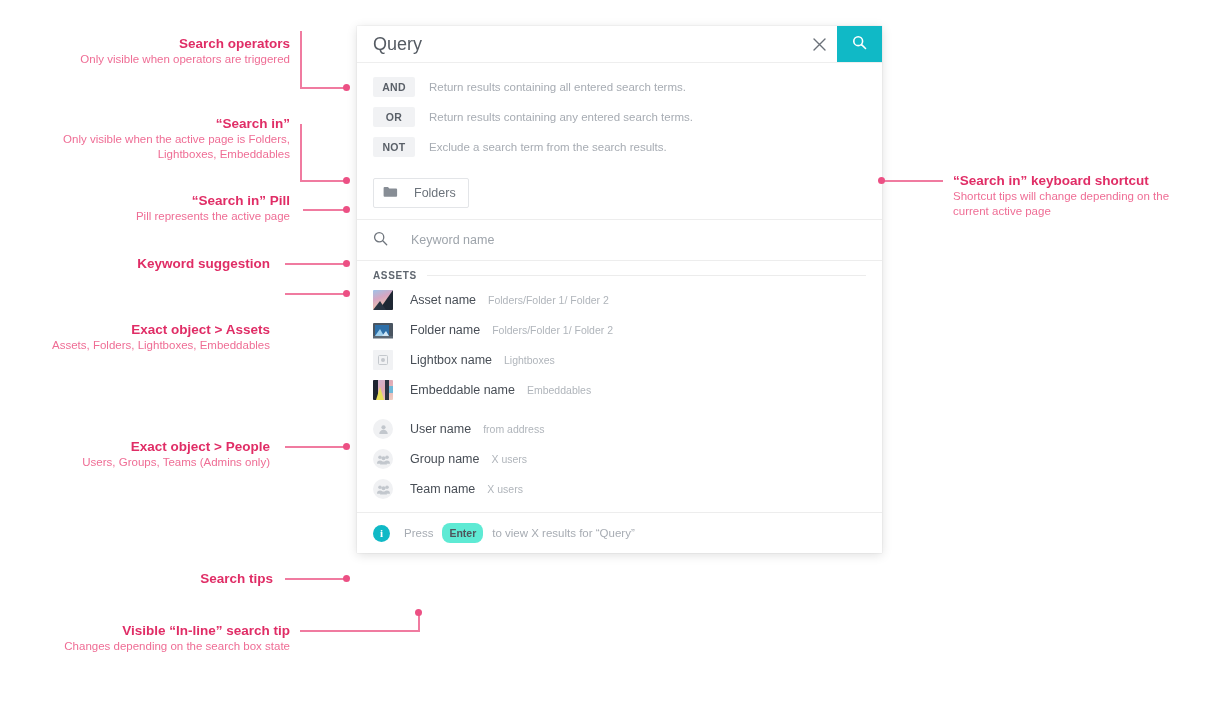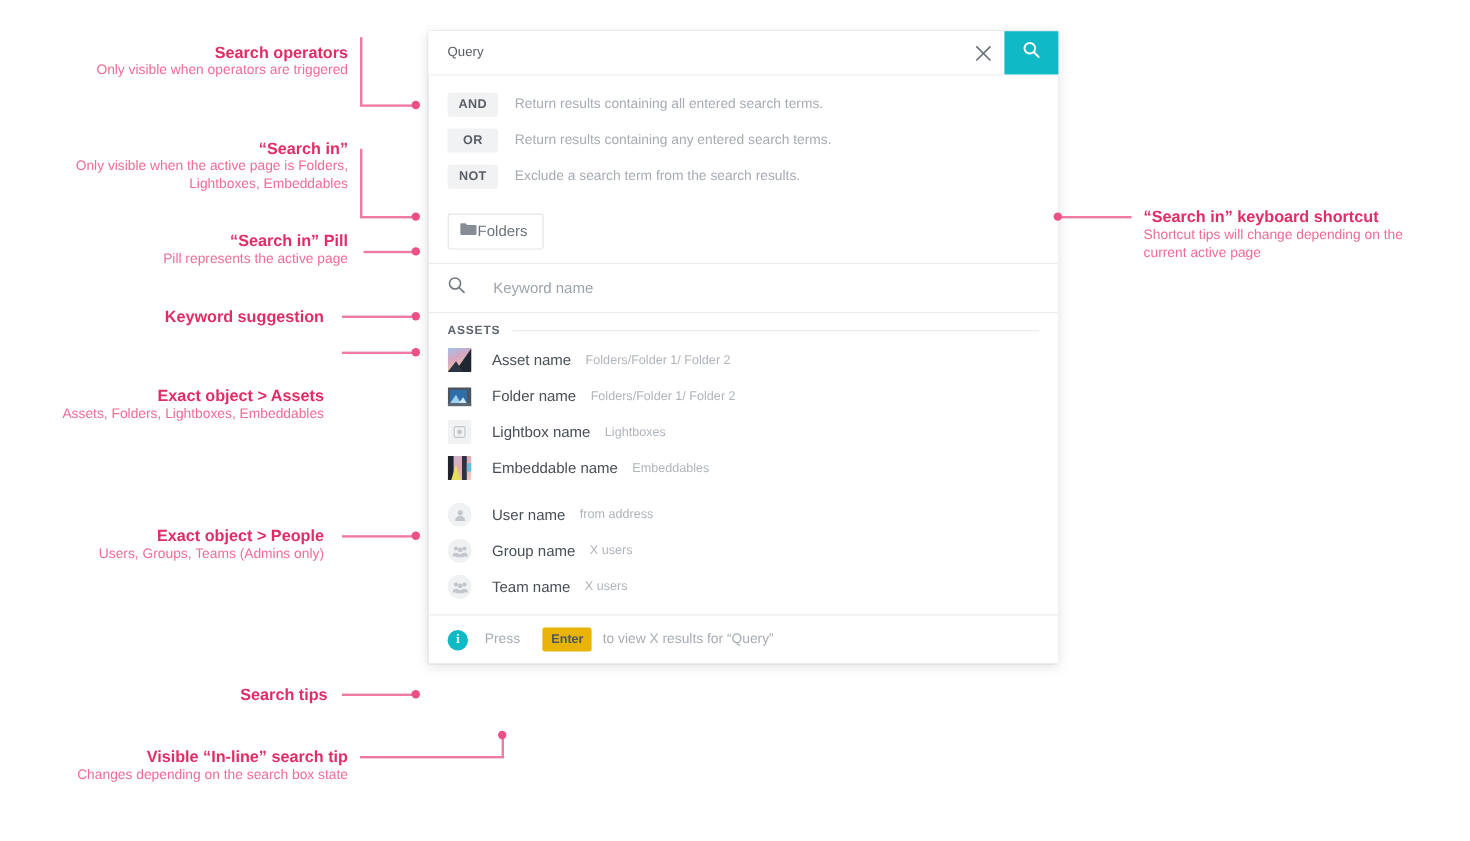--- a/index.html
+++ b/index.html
@@ -68,21 +68,21 @@
     align-items: stretch;
     height: 36px;
     border-bottom: 1px solid #eeeeee;
     background: #fff;
   }
   .search-bar .value {
     flex: 1;
     display: flex;
     align-items: center;
     padding-left: 16px;
-    font-size: 11px;
+    font-size: 18px;
     color: #555b63;
   }
   .clear-btn {
     width: 36px;
     display: flex;
     align-items: center;
     justify-content: center;
     cursor: pointer;
   }
   .clear-btn svg { display: block; }
@@ -160,21 +160,21 @@
     align-items: center;
     border: 1px solid #e3e5e8;
     border-radius: 2px;
     padding: 5px 12px 5px 9px;
     background: #fff;
     cursor: pointer;
   }
   .pill .pill-label {
     font-size: 12.5px;
     color: #6c737b;
-    margin-left: 0;
+    margin-left: 16px;
   }
 
   .divider { height: 1px; background: #ededed; }
 
   .keyword-row {
     display: flex;
     align-items: center;
     height: 40px;
     padding: 0 16px;
     cursor: pointer;
@@ -244,27 +244,27 @@
     align-items: center;
     justify-content: center;
     flex: 0 0 17px;
   }
   .tips-bar .t {
     font-size: 11.5px;
     color: #a7acb3;
     margin-left: 14px;
   }
   .enter-chip {
-    background: #eab308;
+    background: #5eead4;
     color: #4f555c;
     font-size: 10.5px;
     font-weight: bold;
     padding: 4px 7px;
-    border-radius: 2px;
-    margin-left: 19px;
+    border-radius: 8px;
+    margin-left: 9px;
   }
   .tips-bar .t2 {
     font-size: 11.5px;
     color: #a7acb3;
     margin-left: 9px;
   }
 </style>
 </head>
 <body>
 

